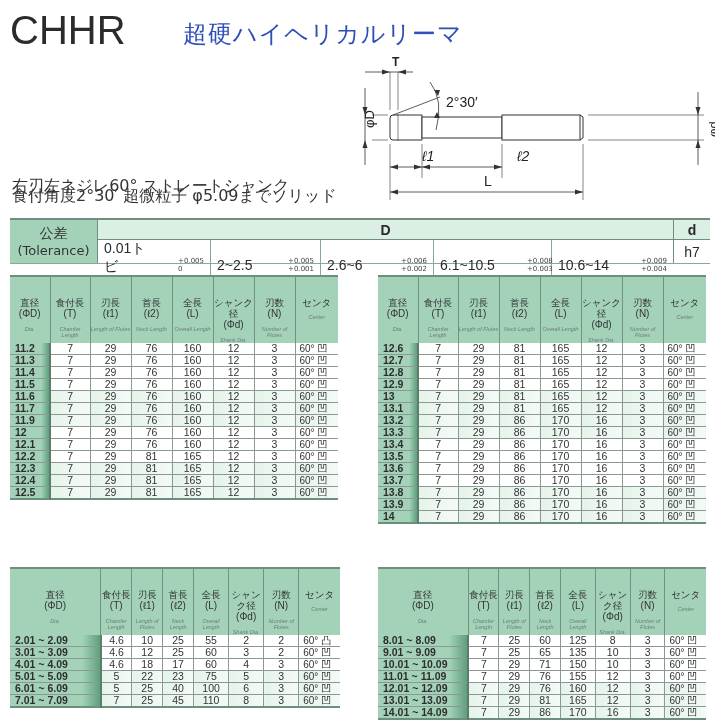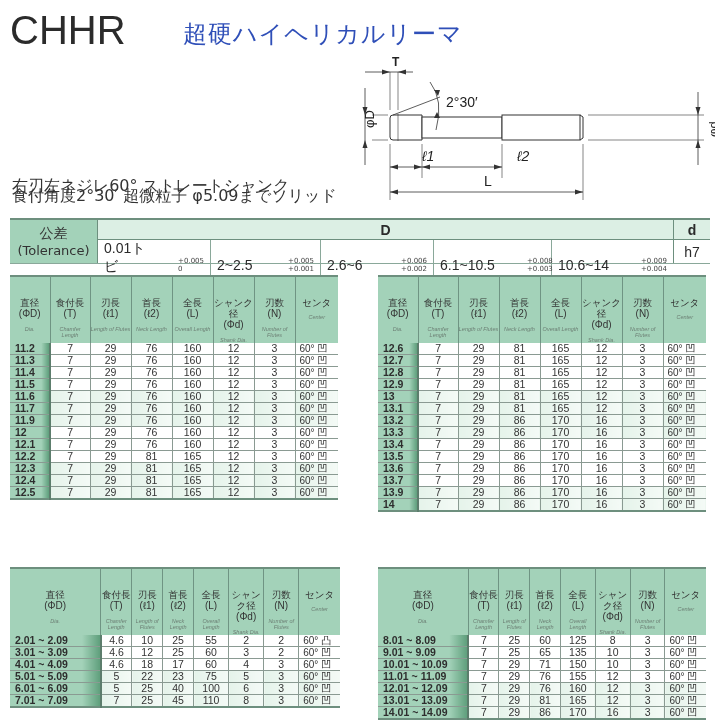--- a/index.html
+++ b/index.html
@@ -491,20 +491,30 @@
         <td class="dia">13.7</td>
         <td>7</td>
         <td>29</td>
         <td>86</td>
         <td>170</td>
         <td>16</td>
         <td>3</td>
         <td class="ctr">60° 凹</td>
       </tr>
       <tr class="alt">
+        <td class="dia">13.8</td>
+        <td>7</td>
+        <td>29</td>
+        <td>86</td>
+        <td>170</td>
+        <td>16</td>
+        <td>3</td>
+        <td class="ctr">60° 凹</td>
+      </tr>
+      <tr class="alt">
         <td class="dia">13.9</td>
         <td>7</td>
         <td>29</td>
         <td>86</td>
         <td>170</td>
         <td>16</td>
         <td>3</td>
         <td class="ctr">60° 凹</td>
       </tr>
       <tr class="alt">

